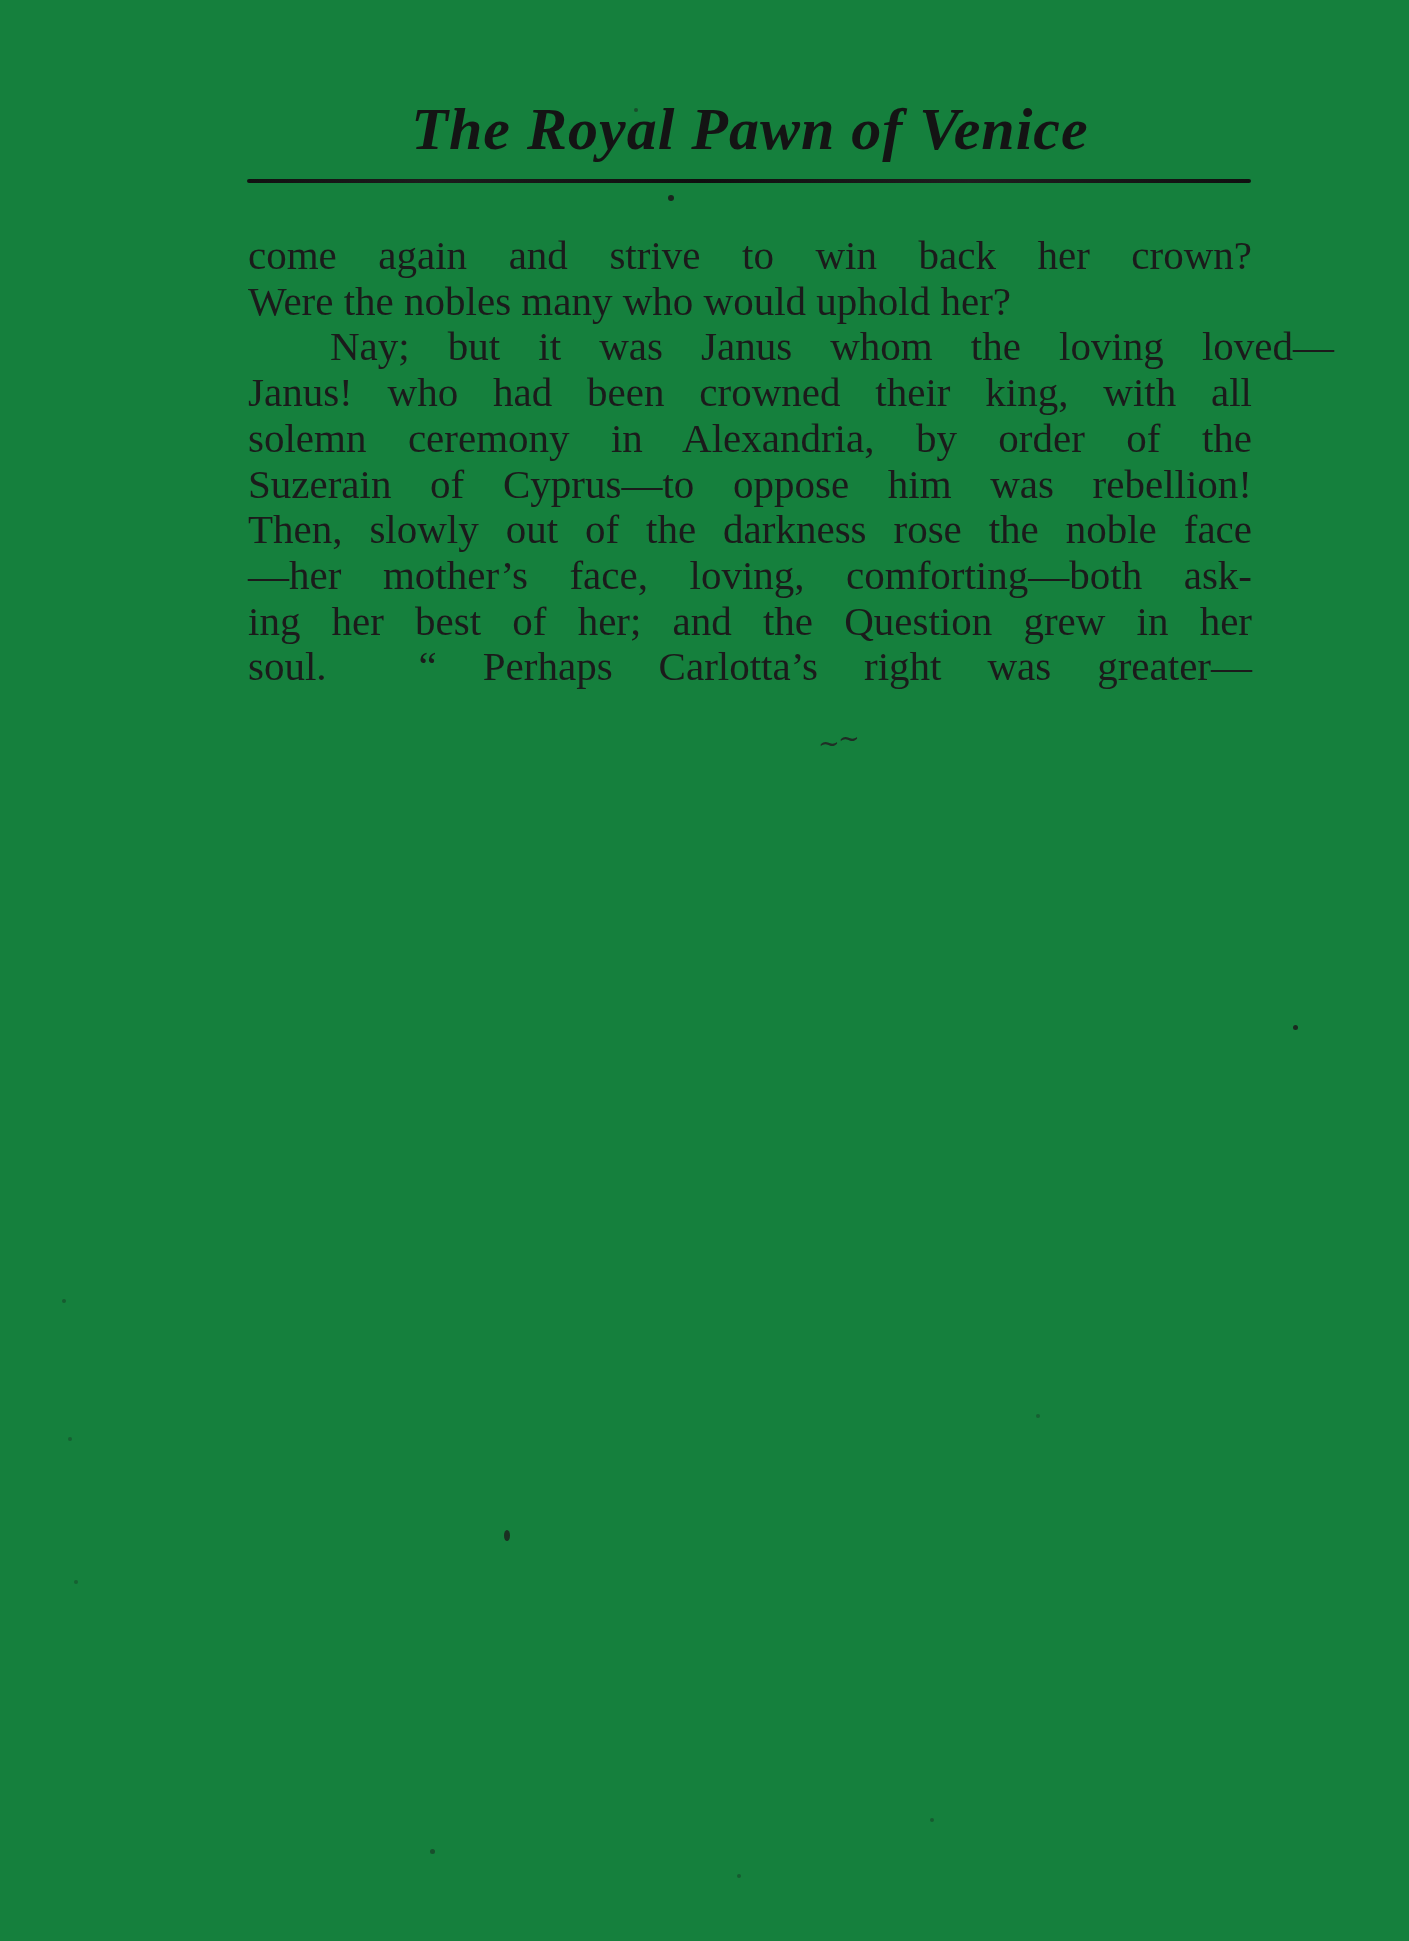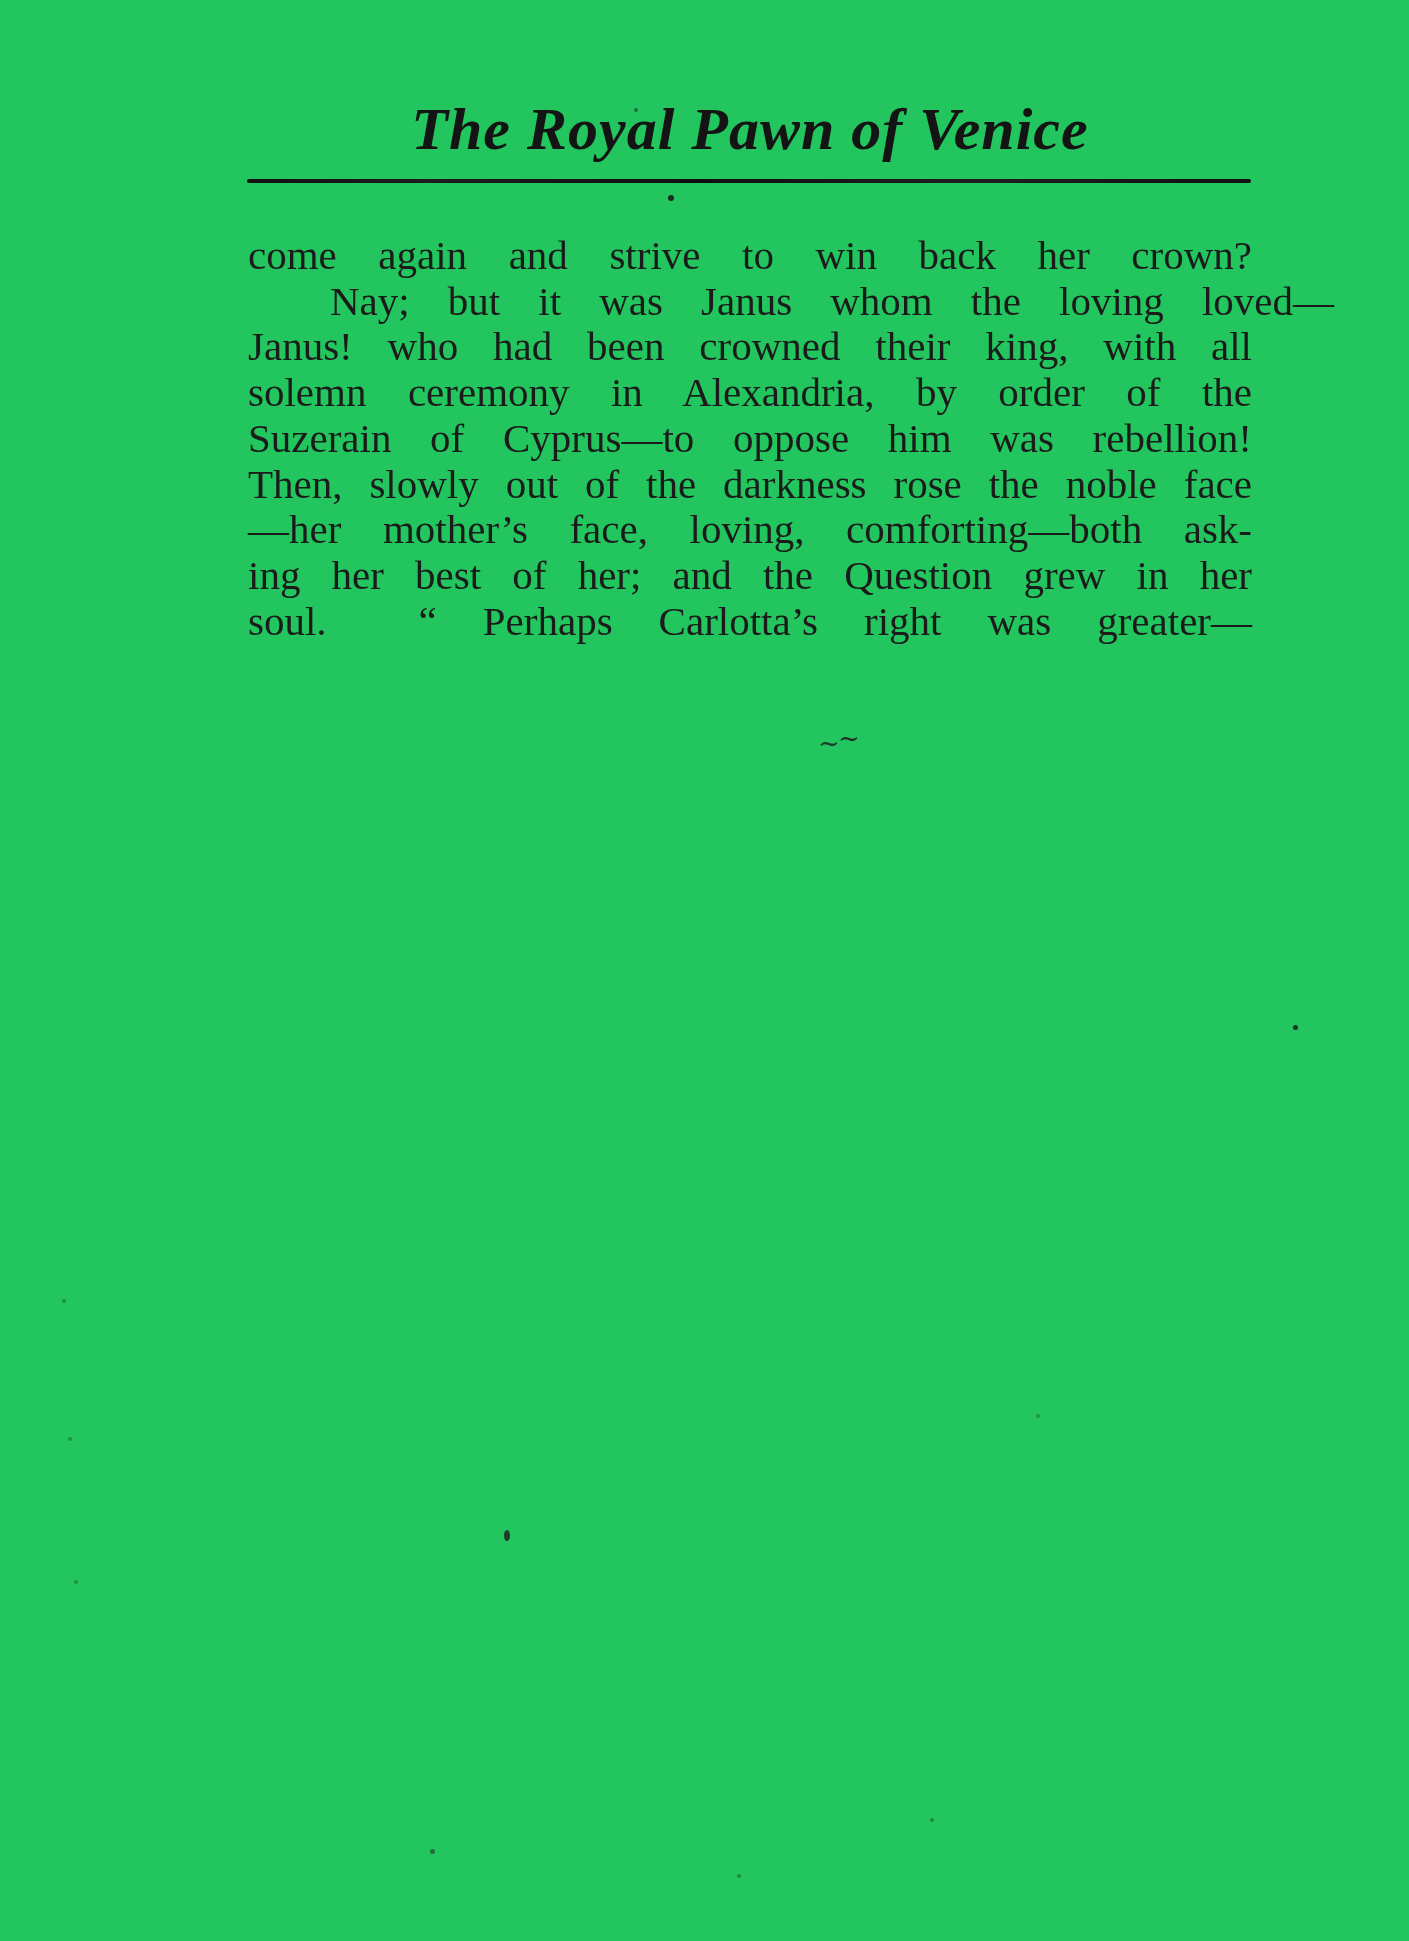--- a/index.html
+++ b/index.html
@@ -1,19 +1,19 @@
 <!DOCTYPE html>
 <html><head>
 <meta charset="utf-8">
 <style>
   html,body{margin:0;padding:0;background:#e9e9e9;}
   .page{
     position:relative;
     width:1409px;height:1941px;
-    background:#22c55e;
+    background:#15803d;
     overflow:hidden;
     font-family:"Liberation Serif","DejaVu Serif",serif;
   }
   .header-title{
     position:absolute;
     left:248px;top:94px;width:1004px;
     text-align:center;
     font-style:italic;
     font-weight:bold;
     font-size:60px;
@@ -64,20 +64,21 @@
 <body>
 
 <div class="page">
 
   <div class="header-title">The Royal Pawn of Venice</div>
 
   <div class="title-rule"></div>
 
   <div class="body-text" id="body-text">
       <div class="text-line">come again and strive to win back her crown?</div>
+      <div class="text-line no-just">Were the nobles many who would uphold her?</div>
       <div class="text-line" style="padding-left: 82px;">Nay; but it was Janus whom the loving loved—</div>
       <div class="text-line">Janus! who had been crowned their king, with all</div>
       <div class="text-line">solemn ceremony in Alexandria, by order of the</div>
       <div class="text-line">Suzerain of Cyprus—to oppose him was rebellion!</div>
       <div class="text-line">Then, slowly out of the darkness rose the noble face</div>
       <div class="text-line">—her mother’s face, loving, comforting—both ask-</div>
       <div class="text-line">ing her best of her; and the Question grew in her</div>
       <div class="text-line">soul. &nbsp;“ Perhaps Carlotta’s right was greater—</div>
     </div>
 

